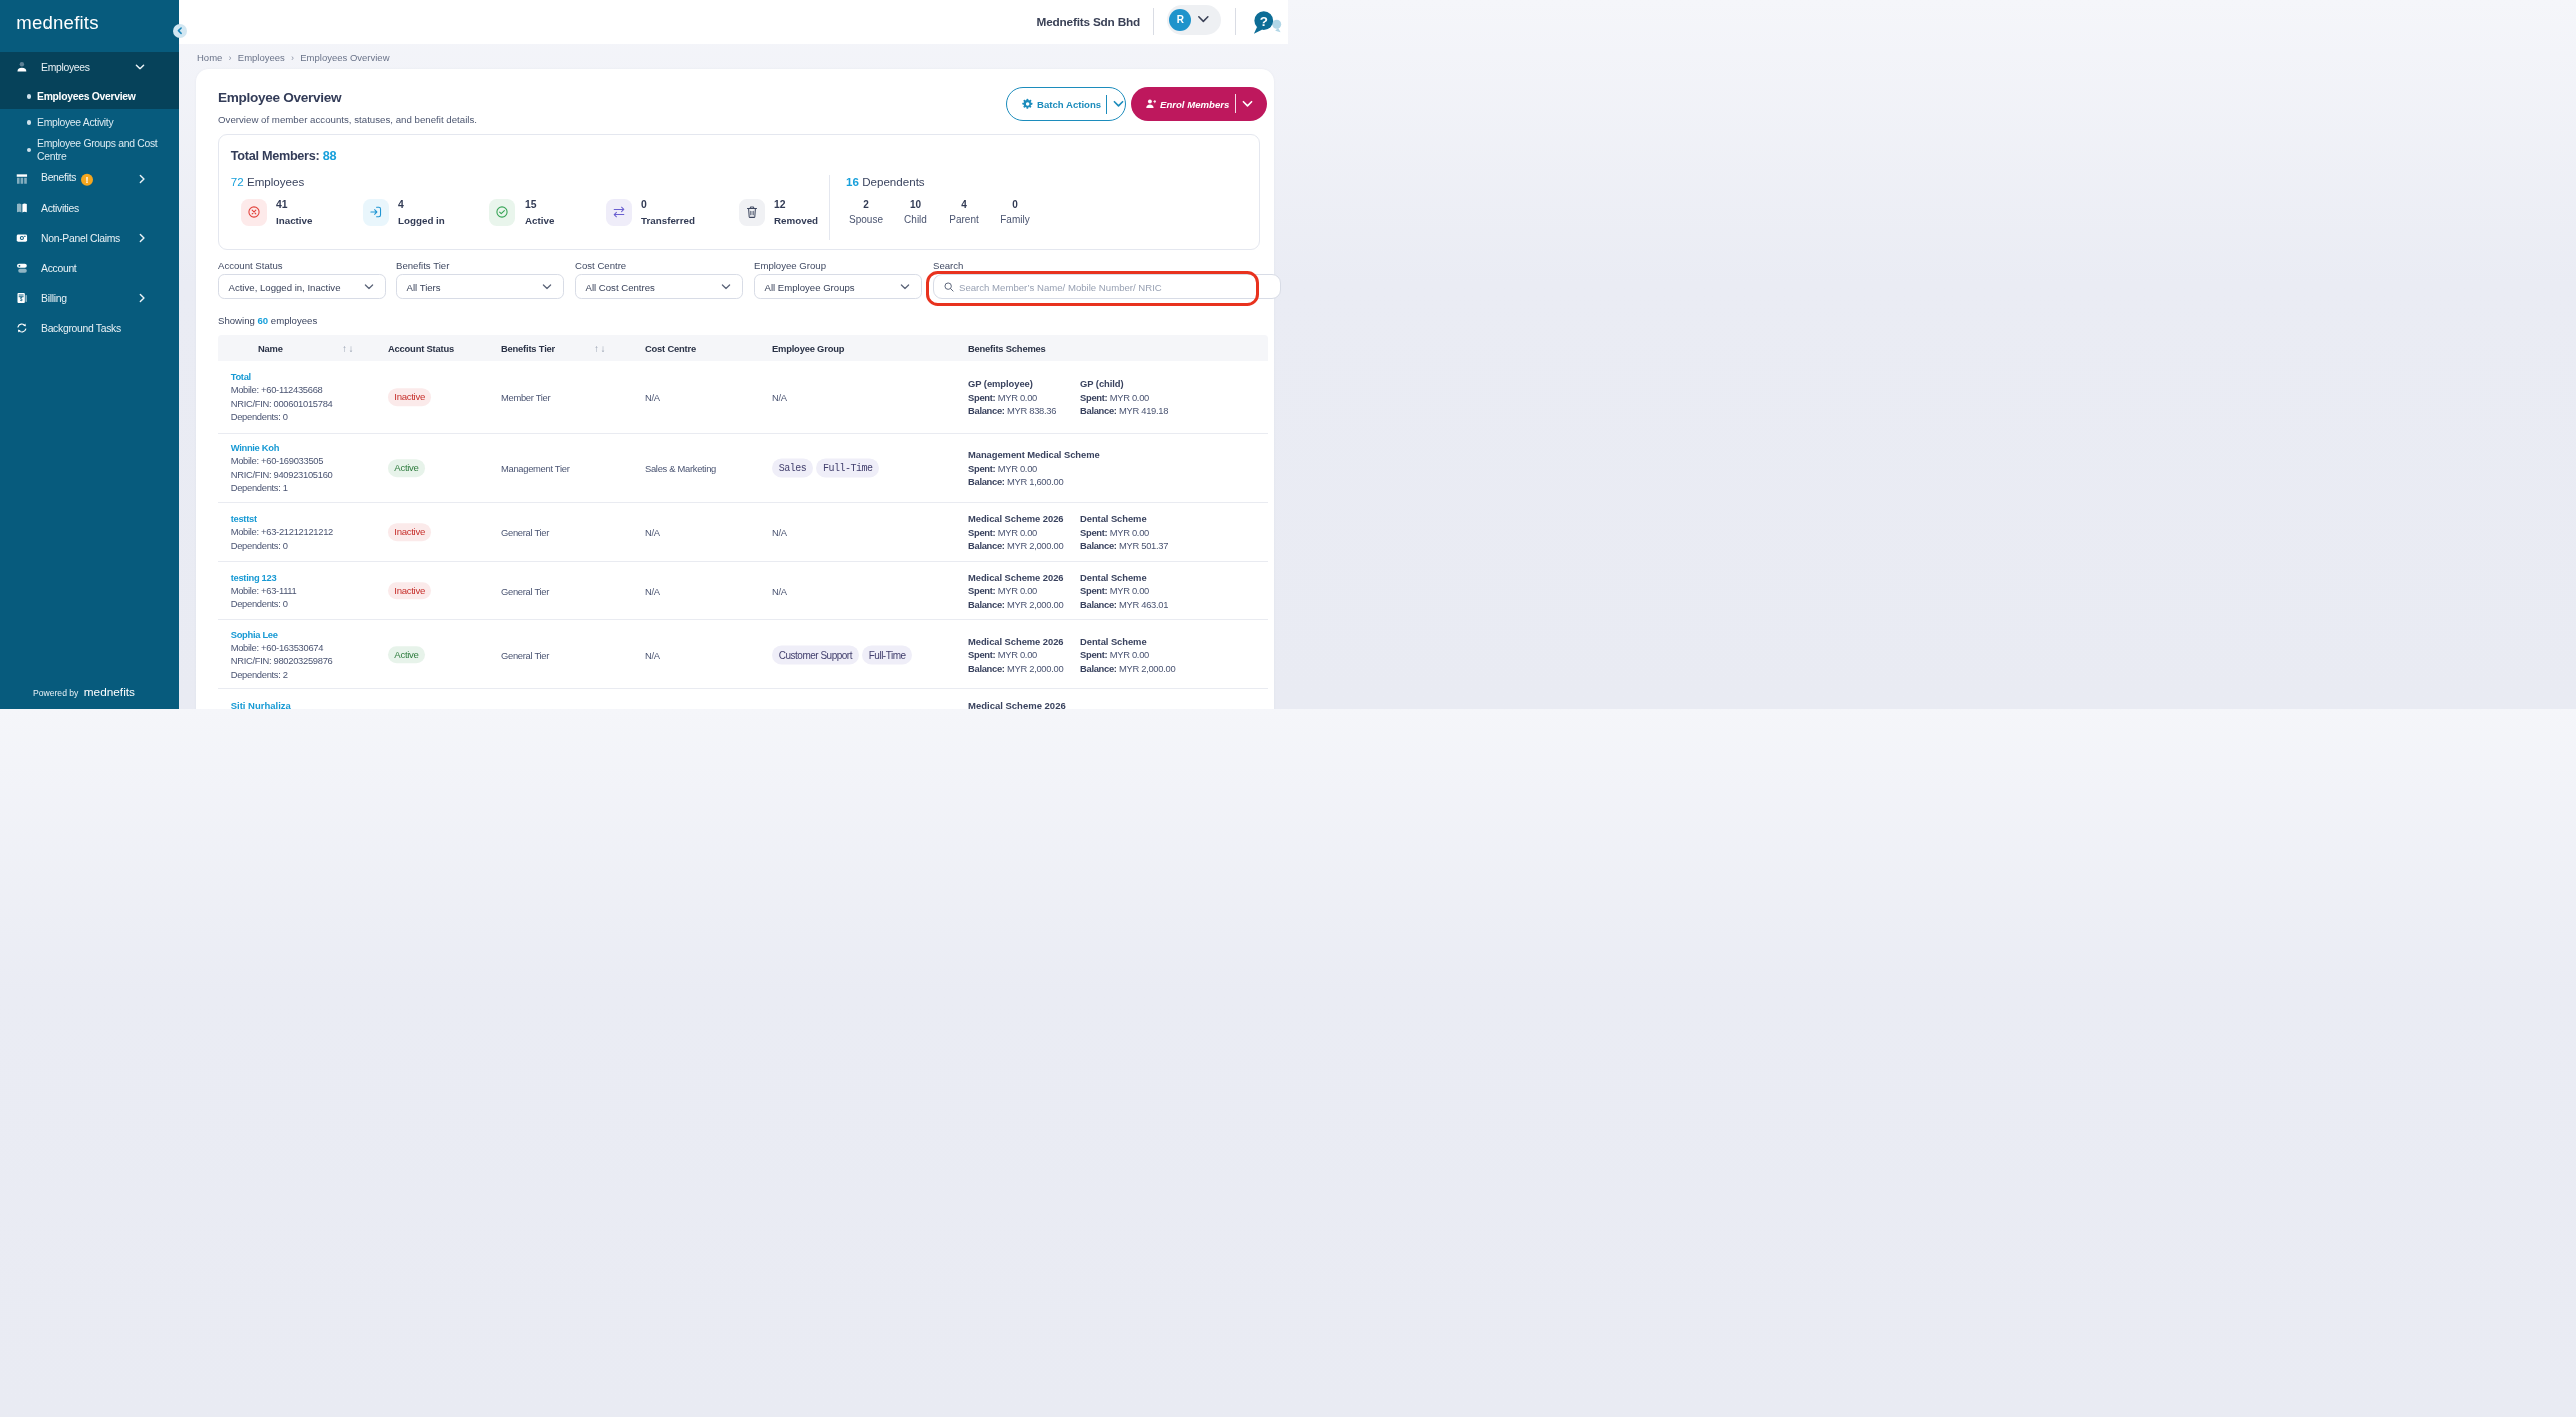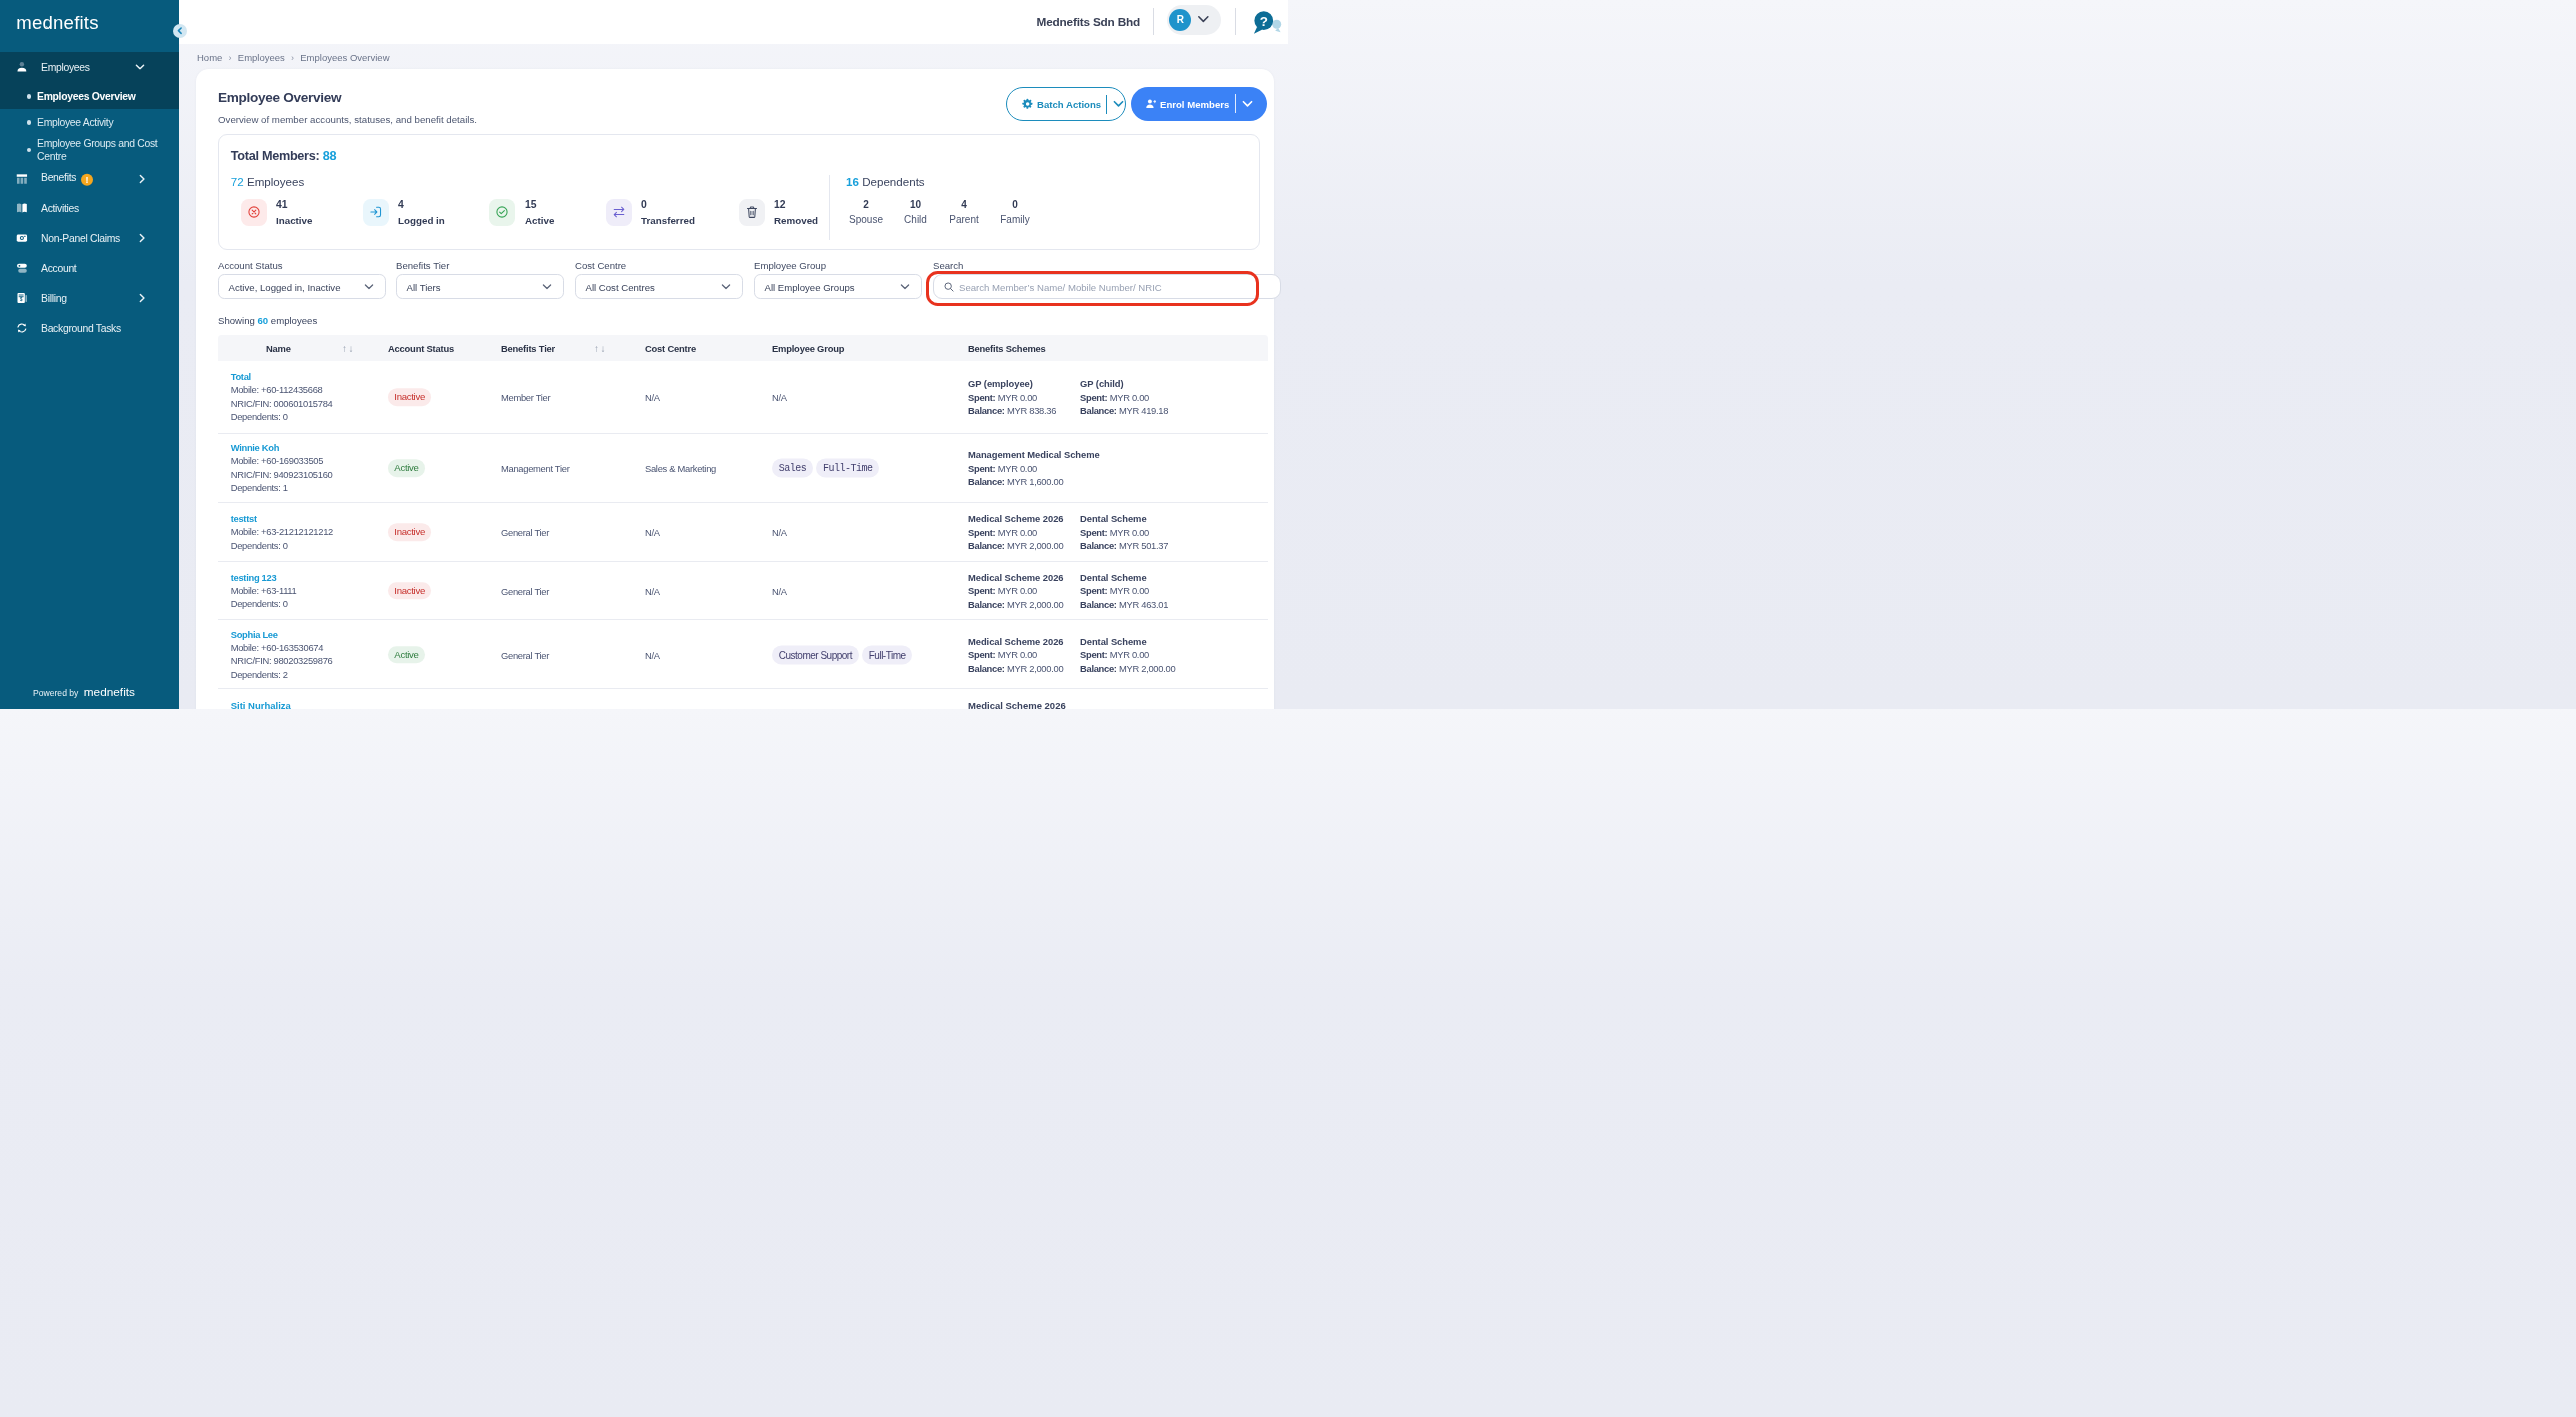--- a/index.html
+++ b/index.html
@@ -34,21 +34,21 @@
 .crumb { position:absolute; left:197px; top:52px; font-size:9.5px; color:#6a7389; }
 .crumb .sep { margin:0 3.6px; color:#8b93a6; font-size:9px; }
 
 
 .card { position:absolute; left:196px; top:69px; width:1078px; height:644px; background:#fff; border-radius:12.7px 12.7px 0 0; box-shadow:0 0.9px 2.7px rgba(40,50,80,.05); }
 .h1 { position:absolute; left:218px; top:90px; font-size:13.6px; font-weight:700; letter-spacing:-0.3px; color:#333c58; }
 .subt { position:absolute; left:218px; top:114px; font-size:9.7px; color:#4c5670; }
 
 
 .btn-outline { position:absolute; left:1006px; top:87px; width:120px; height:34px; border:1.4px solid #1c8cbc; border-radius:17px; background:#fff; color:#1c8cbc; }
-.btn-fill { position:absolute; left:1131px; top:87px; width:136px; height:34px; border-radius:17px; background:#3b82f6; color:#fff; }
+.btn-fill { position:absolute; left:1131px; top:87px; width:136px; height:34px; border-radius:17px; background:#be185d; color:#fff;font-style:italic; }
 .btxt { position:absolute; top:50%; transform:translateY(-50%); font-size:9.6px; font-weight:700; white-space:nowrap; }
 .bsep { position:absolute; top:7.3px; width:0.9px; height:19px; }
 .bchev { position:absolute; top:50%; transform:translateY(-50%); }
 .bic { position:absolute; top:50%; transform:translateY(-50%); }
 
 
 .stats { position:absolute; left:218px; top:134px; width:1042px; height:116px; border:0.9px solid #e4e7ef; border-radius:9px; background:#fff; }
 .tm { position:absolute; left:11.8px; top:14px; font-size:12.7px; letter-spacing:-0.3px; font-weight:700; color:#333c58; }
 .tm b { color:#18a0db;text-align:right; }
 .emp72 { position:absolute; left:11.8px; top:40px; font-size:11.6px; color:#3a445f; }
@@ -336,21 +336,21 @@
       <circle cx="10.5" cy="10.5" r="6.5" fill="none" stroke="#5b6478" stroke-width="2"></circle>
       <path d="M15.5 15.5 L20.5 20.5" stroke="#5b6478" stroke-width="2" stroke-linecap="round"></path>
     </svg>
   <span class="ph">Search Member’s Name/ Mobile Number/ NRIC</span>
 </div>
 <div class="redring"></div>
 
 <div class="showing">Showing <b>60</b> employees</div>
 
 <div class="thead">
-  <div class="th" style="left:8px;padding-left:40px;">Name</div>
+  <div class="th" style="left:0;padding-left:40px;">Name</div>
   <div class="sorts" style="left:124px;">↑↓</div>
   <div class="th" style="left:170px;">Account Status</div>
   <div class="th" style="left:283px;">Benefits Tier</div>
   <div class="sorts" style="left:376px;">↑↓</div>
   <div class="th" style="left:427px;">Cost Centre</div>
   <div class="th" style="left:554px;">Employee Group</div>
   <div class="th" style="left:750px;">Benefits Schemes</div>
 </div>
 
 <div class="trow" style="top:361px; height:73px;">

